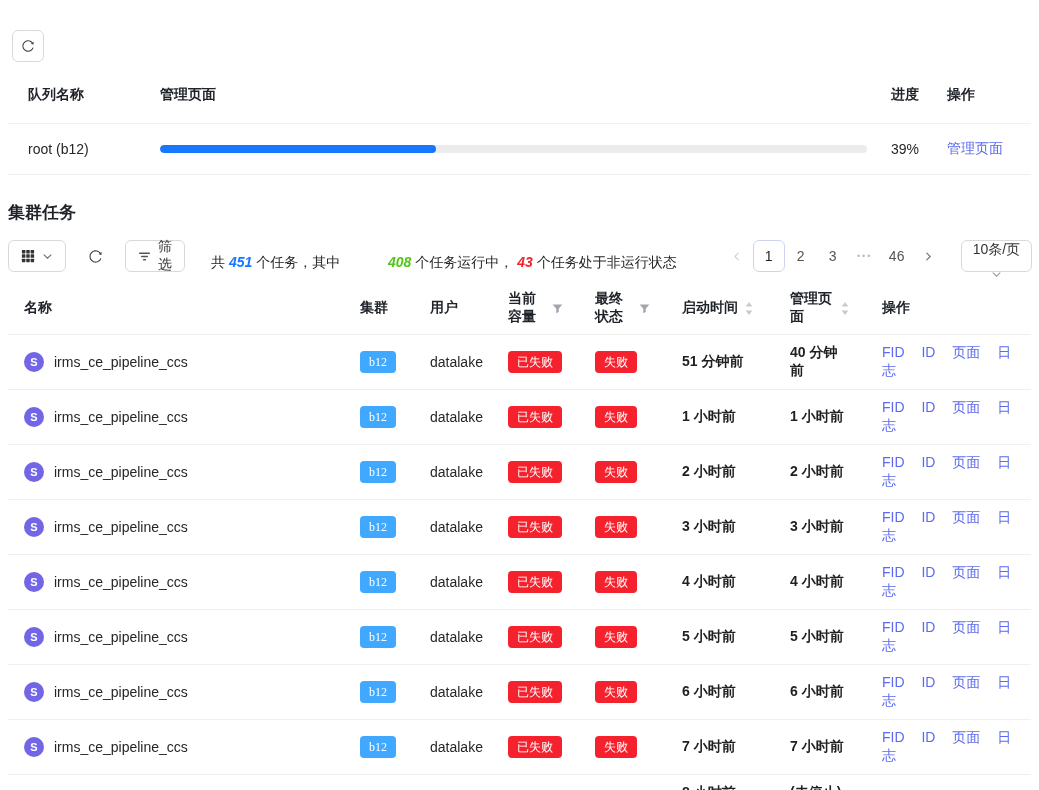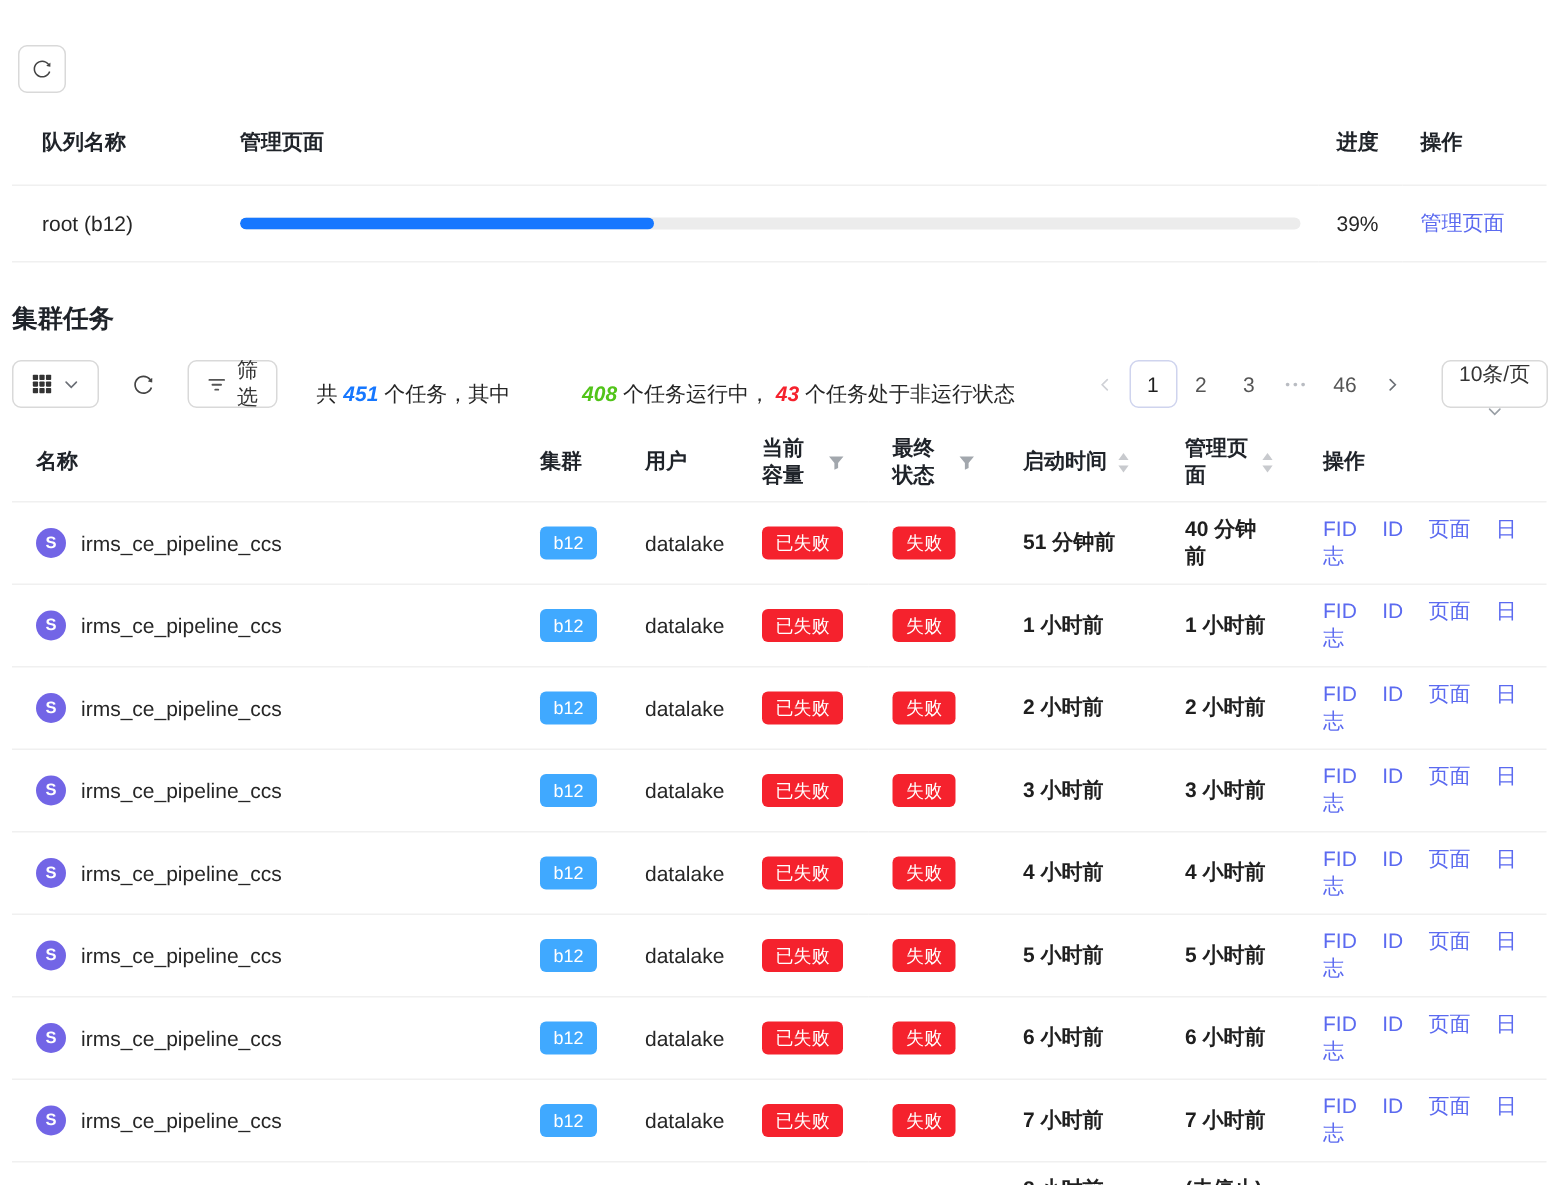--- a/index.html
+++ b/index.html
@@ -81,21 +81,21 @@
   .avatar {
     width: 20px; height: 20px; border-radius: 50%;
     background: var(--avatar-bg, #7265e6); color: #fff;
     font-size: 11px; font-weight: 700; display: inline-flex;
     align-items: center; justify-content: center; flex: 0 0 auto;
   }
   .badge {
     display: inline-block; padding: 3px 9px; border-radius: 4px;
     font-size: 12px; line-height: 16px; color: #fff; white-space: nowrap;
   }
-  .bg-blue  { background: var(--badge-blue, #40a9ff); }
+  .bg-blue  { background: var(--badge-blue, #40a9ff); font-family: Liberation Serif, serif; }
   .bg-red   { background: var(--badge-red, #f5222d); }
   td.time { font-weight: 600; color: #1f1f1f; }
   td.actions a { margin-right: 13px; }
   td.actions a:last-child { margin-right: 0; }
 </style>
 </head>
 <body>
 
 <div class="page">
 

